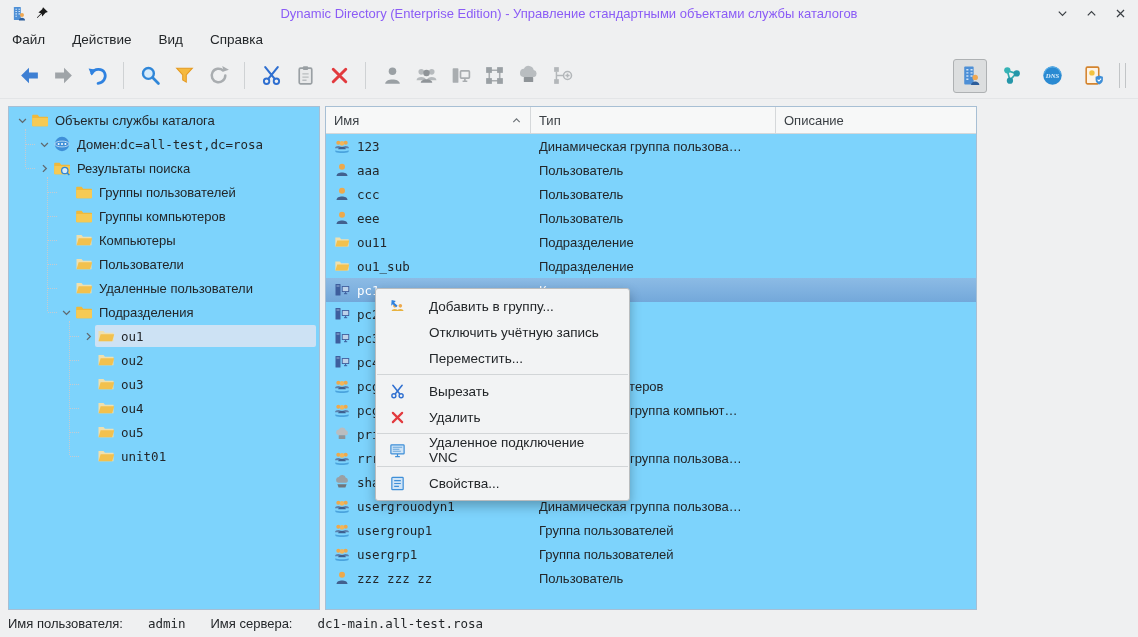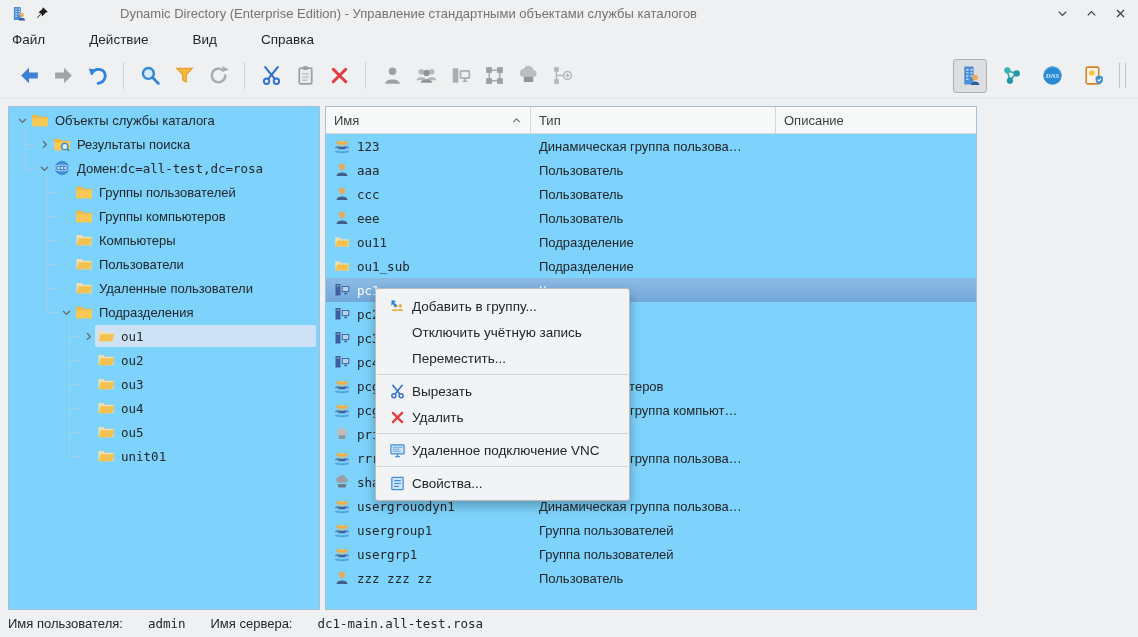--- a/index.html
+++ b/index.html
@@ -6,28 +6,28 @@
   body{width:1138px;height:637px;position:relative;background:#eff0f1;
        font-family:"Liberation Sans",sans-serif;font-size:13px;color:#232629;overflow:hidden}
   .mono{font-family:"DejaVu Sans Mono",monospace;font-size:12.5px}
   .icon{display:inline-flex}
   .icon svg{display:block}
 
   
   .titlebar{position:absolute;top:0;left:0;right:0;height:26px;display:flex;align-items:center;padding:0 10px;gap:8px}
   .titlebar .appic svg{width:17px;height:17px}
   .titlebar .pin svg{width:14px;height:14px}
-  .title{position:absolute;left:120px;right:120px;font-size:13px;color:#737373;
+  .title{position:absolute;left:120px;right:120px;text-align:center;font-size:13px;color:#8b5cf6;
          white-space:nowrap;overflow:hidden}
   .win-controls{margin-left:auto;display:flex;gap:13px;z-index:3}
   .winbtn{width:16px;height:16px;display:flex;align-items:center;justify-content:center}
   .winbtn svg{width:13px;height:13px}
 
   
-  .menubar{position:absolute;top:26px;left:0;height:27px;display:flex;align-items:center;padding-left:12px;gap:44px;font-size:13.5px}
+  .menubar{position:absolute;top:26px;left:0;height:27px;display:flex;align-items:center;padding-left:12px;gap:27px;font-size:13.5px}
   .mbitem{white-space:nowrap}
 
   
   .toolbar{position:absolute;top:53px;left:0;right:0;height:46px;display:flex;align-items:center;padding:0 12px;border-bottom:1px solid #e3e5e7;box-sizing:border-box}
   .tbtn{width:34px;height:34px;display:flex;align-items:center;justify-content:center;border:1px solid transparent;border-radius:3px;box-sizing:border-box}
   .tbtn svg{width:23px;height:23px}
   .tbtn.active{background:#dcdedf;border-color:#aeb1b3}
   .tsep{width:1px;height:27px;background:#cfd2d4;margin:0 9px;flex:none}
   .toolbar-right{margin-left:auto;display:flex;align-items:center;gap:7px}
   .grip{width:5px;height:25px;border-left:1px solid #c2c5c7;border-right:1px solid #c2c5c7;margin-left:9px}
@@ -62,21 +62,21 @@
   .tbody{flex:1;overflow:hidden}
   .trw{height:24px;display:flex;align-items:flex-start}
   .td{padding:0 8px;display:flex;align-items:center;overflow:hidden;white-space:nowrap;box-sizing:border-box;height:100%}
   .ricon{width:16px;height:16px;margin-right:7px;flex:none}
   .ricon svg{width:16px;height:16px}
   .trw.selected{background:linear-gradient(#8cbbe5,#73a8da);color:#fff}
 
   
   .cmenu{position:absolute;left:375px;top:288px;width:255px;background:#f2f3f4;border:1px solid #b9bcbe;
          border-radius:3px;box-shadow:0 5px 12px rgba(0,0,0,.28);padding:4px 0;z-index:10;box-sizing:border-box}
-  .mitem{height:26px;display:flex;align-items:center;padding:0 14px 0 12px;gap:6px;font-size:13.5px}
+  .mitem{height:26px;display:flex;align-items:center;padding:0 14px 0 12px;gap:23px;font-size:13.5px}
   .micon{width:18px;height:18px;flex:none;display:flex;align-items:center;justify-content:center}
   .micon svg{width:17px;height:17px}
   .msep{height:1px;background:#d2d5d7;margin:3px 1px}
 
   
   .statusbar{position:absolute;left:0;bottom:0;right:0;height:27px;display:flex;align-items:center;padding-left:8px;gap:25px;font-size:13px}
 </style>
 </head>
 <body>
 
@@ -323,53 +323,53 @@
               <path d="M1.2 3.8h5.4l1.6 1.9h8.1c.4 0 .7.3.7.7v8.1c0 .4-.3.7-.7.7H1.9c-.4 0-.7-.3-.7-.7V4.5c0-.4.3-.7.7-.7z" fill="#f0b93b"></path>
               <path d="M1.2 7h15.8v7.5c0 .4-.3.7-.7.7H1.9c-.4 0-.7-.3-.7-.7z" fill="#f6ca54"></path>
             </svg>
           </span>
           <span class="tlabel">Объекты службы каталога</span>
         </span>
       </div>
       <div class="trow lv1 tick">
         <span class="texp">
           <svg viewBox="0 0 12 12">
-            <path d="M4.3 2.3 8 6l-3.7 3.7" fill="none" stroke="#60696f" stroke-width="1.4"></path>
-          </svg>
-        </span>
-        <span class="tsel">
-          <span class="icon ticon">
-            <svg viewBox="0 0 18 18">
-              <path d="M1.2 3.8h5.4l1.6 1.9h8.1c.4 0 .7.3.7.7v8.1c0 .4-.3.7-.7.7H1.9c-.4 0-.7-.3-.7-.7V4.5c0-.4.3-.7.7-.7z" fill="#f0b93b"></path>
-              <path d="M1.2 7h15.8v7.5c0 .4-.3.7-.7.7H1.9c-.4 0-.7-.3-.7-.7z" fill="#f6ca54"></path>
-              <circle cx="11.8" cy="11.5" r="3.2" fill="#d6ebfb" stroke="#2f86d8" stroke-width="1.3"></circle>
-              <path d="M14 13.7 16.3 16" stroke="#2f86d8" stroke-width="1.5"></path>
-            </svg>
-          </span>
-          <span class="tlabel">Результаты поиска</span>
-        </span>
-      </div>
-      <div class="trow lv1 tick">
-        <span class="texp">
-          <svg viewBox="0 0 12 12">
             <path d="M2.3 4.3 6 8l3.7-3.7" fill="none" stroke="#60696f" stroke-width="1.4"></path>
           </svg>
         </span>
         <span class="tsel">
           <span class="icon ticon">
             <svg viewBox="0 0 18 18">
               <circle cx="9" cy="9" r="7.2" fill="#3f8fd8"></circle>
               <ellipse cx="9" cy="9" rx="7.2" ry="2.9" fill="none" stroke="#bfdcf2" stroke-width="0.9"></ellipse>
               <circle cx="5.6" cy="9" r="1" fill="#fff"></circle>
               <circle cx="9" cy="9" r="1" fill="#fff"></circle>
               <circle cx="12.4" cy="9" r="1" fill="#fff"></circle>
             </svg>
           </span>
           <span class="tlabel">Домен: </span>
           <span class="tlabel mono">dc=all-test,dc=rosa</span>
+        </span>
+      </div>
+      <div class="trow lv1 tick">
+        <span class="texp">
+          <svg viewBox="0 0 12 12">
+            <path d="M4.3 2.3 8 6l-3.7 3.7" fill="none" stroke="#60696f" stroke-width="1.4"></path>
+          </svg>
+        </span>
+        <span class="tsel">
+          <span class="icon ticon">
+            <svg viewBox="0 0 18 18">
+              <path d="M1.2 3.8h5.4l1.6 1.9h8.1c.4 0 .7.3.7.7v8.1c0 .4-.3.7-.7.7H1.9c-.4 0-.7-.3-.7-.7V4.5c0-.4.3-.7.7-.7z" fill="#f0b93b"></path>
+              <path d="M1.2 7h15.8v7.5c0 .4-.3.7-.7.7H1.9c-.4 0-.7-.3-.7-.7z" fill="#f6ca54"></path>
+              <circle cx="11.8" cy="11.5" r="3.2" fill="#d6ebfb" stroke="#2f86d8" stroke-width="1.3"></circle>
+              <path d="M14 13.7 16.3 16" stroke="#2f86d8" stroke-width="1.5"></path>
+            </svg>
+          </span>
+          <span class="tlabel">Результаты поиска</span>
         </span>
       </div>
       <div class="trow lv2 tick">
         <span class="texp"></span>
         <span class="tsel">
           <span class="icon ticon">
             <svg viewBox="0 0 18 18">
               <path d="M1.2 3.8h5.4l1.6 1.9h8.1c.4 0 .7.3.7.7v8.1c0 .4-.3.7-.7.7H1.9c-.4 0-.7-.3-.7-.7V4.5c0-.4.3-.7.7-.7z" fill="#f0b93b"></path>
               <path d="M1.2 7h15.8v7.5c0 .4-.3.7-.7.7H1.9c-.4 0-.7-.3-.7-.7z" fill="#f6ca54"></path>
             </svg>

